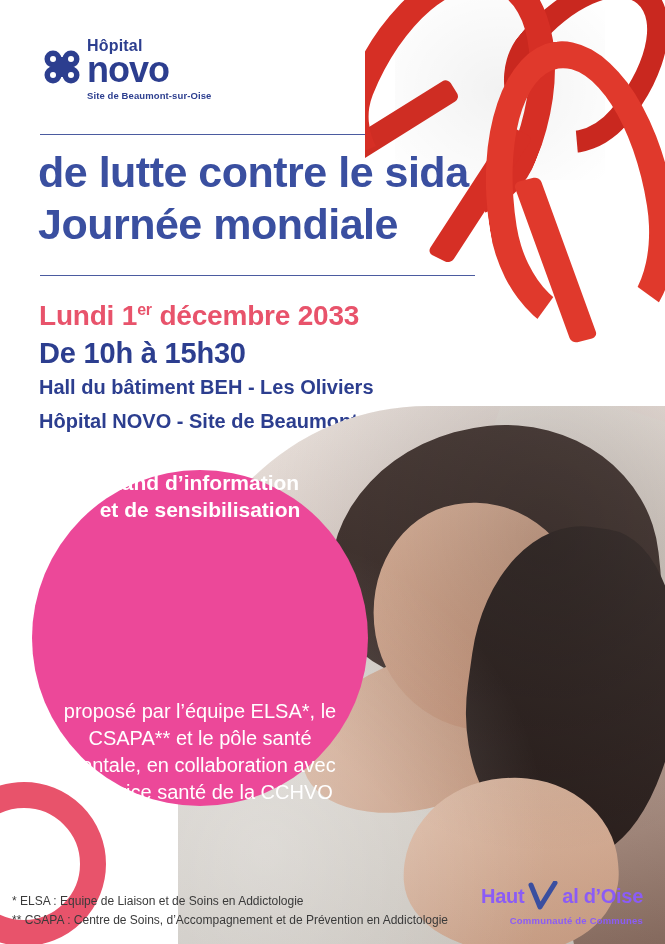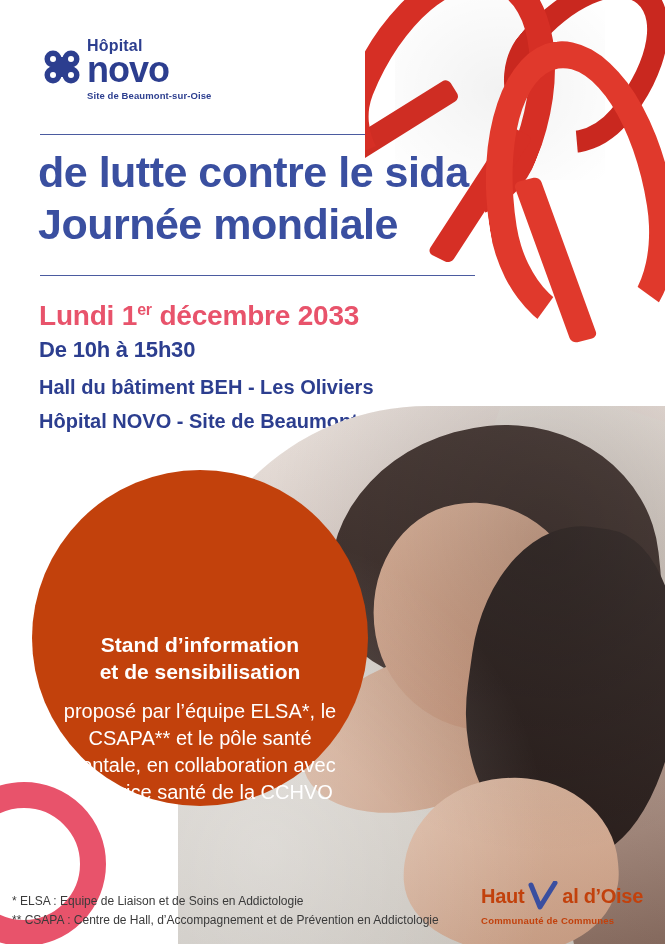--- a/index.html
+++ b/index.html
@@ -155,21 +155,21 @@
     font-size: 28px;
     font-weight: bold;
     color: #e8536b;
     letter-spacing: -0.2px;
   }
   .date sup { font-size: 16px; vertical-align: super; }
   .hours {
     position: absolute;
     left: 39px;
     top: 337px;
-    font-size: 22px;
+    font-size: 29px;
     font-weight: bold;
     color: #2c3e8f;
     letter-spacing: -0.2px;
     text-align: right;
   }
   .place1 {
     position: absolute;
     left: 39px;
     top: 376px;
     font-size: 20px;
@@ -260,26 +260,26 @@
   }
 
   
   .circle {
     position: absolute;
     left: 32px;
     top: 470px;
     width: 336px;
     height: 336px;
     border-radius: 50%;
-    background: #c2410c;
+    background: #ec4899;
     color: #ffffff;
     display: flex;
     flex-direction: column;
     align-items: center;
-    justify-content: flex-end;
+    justify-content: space-between;
     text-align: center;
     padding: 0 26px;
     box-sizing: border-box;
   }
   .circle-title {
     font-size: 21px;
     font-weight: bold;
     line-height: 1.28;
     margin-bottom: 12px;
   }
@@ -307,22 +307,22 @@
     font-size: 12px;
     color: #3a3a3a;
     line-height: 1.6;
   }
 
   
   .cchvo {
     position: absolute;
     right: 22px;
     bottom: 18px;
-    text-align: left;
-    color: #c2410c;
+    text-align: right;
+    color: #8b5cf6;
   }
   .cchvo-main {
     display: flex;
     align-items: center;
     justify-content: center;
     gap: 4px;
     font-size: 20px;
     font-weight: bold;
     line-height: 1;
     letter-spacing: -0.3px;
@@ -407,21 +407,21 @@
       <div>Stand d’information</div>
       <div>et de sensibilisation</div>
     </div>
     <div class="circle-body">proposé par l’équipe ELSA*, le CSAPA** et le pôle santé mentale, en collaboration avec le service santé de la CCHVO</div>
   </div>
 
   <div class="pink-arc"></div>
 
   <div class="footnotes">
     <div>* ELSA : Equipe de Liaison et de Soins en Addictologie</div>
-    <div>** CSAPA : Centre de Hall, d’Accompagnement et de Prévention en Addictologie</div>
+    <div>** CSAPA : Centre de Soins, d’Accompagnement et de Prévention en Addictologie</div>
   </div>
 
   <div class="cchvo">
     <div class="cchvo-main">
       <span>Haut</span>
       <span class="cchvo-check">
         <svg viewBox="0 0 30 30" width="30" height="30" aria-hidden="true">
           <path d="M3 4 L12 26 L27 2" fill="none" stroke="#3a4fa0" stroke-width="5" stroke-linecap="round" stroke-linejoin="round"></path>
         </svg>
       </span>

